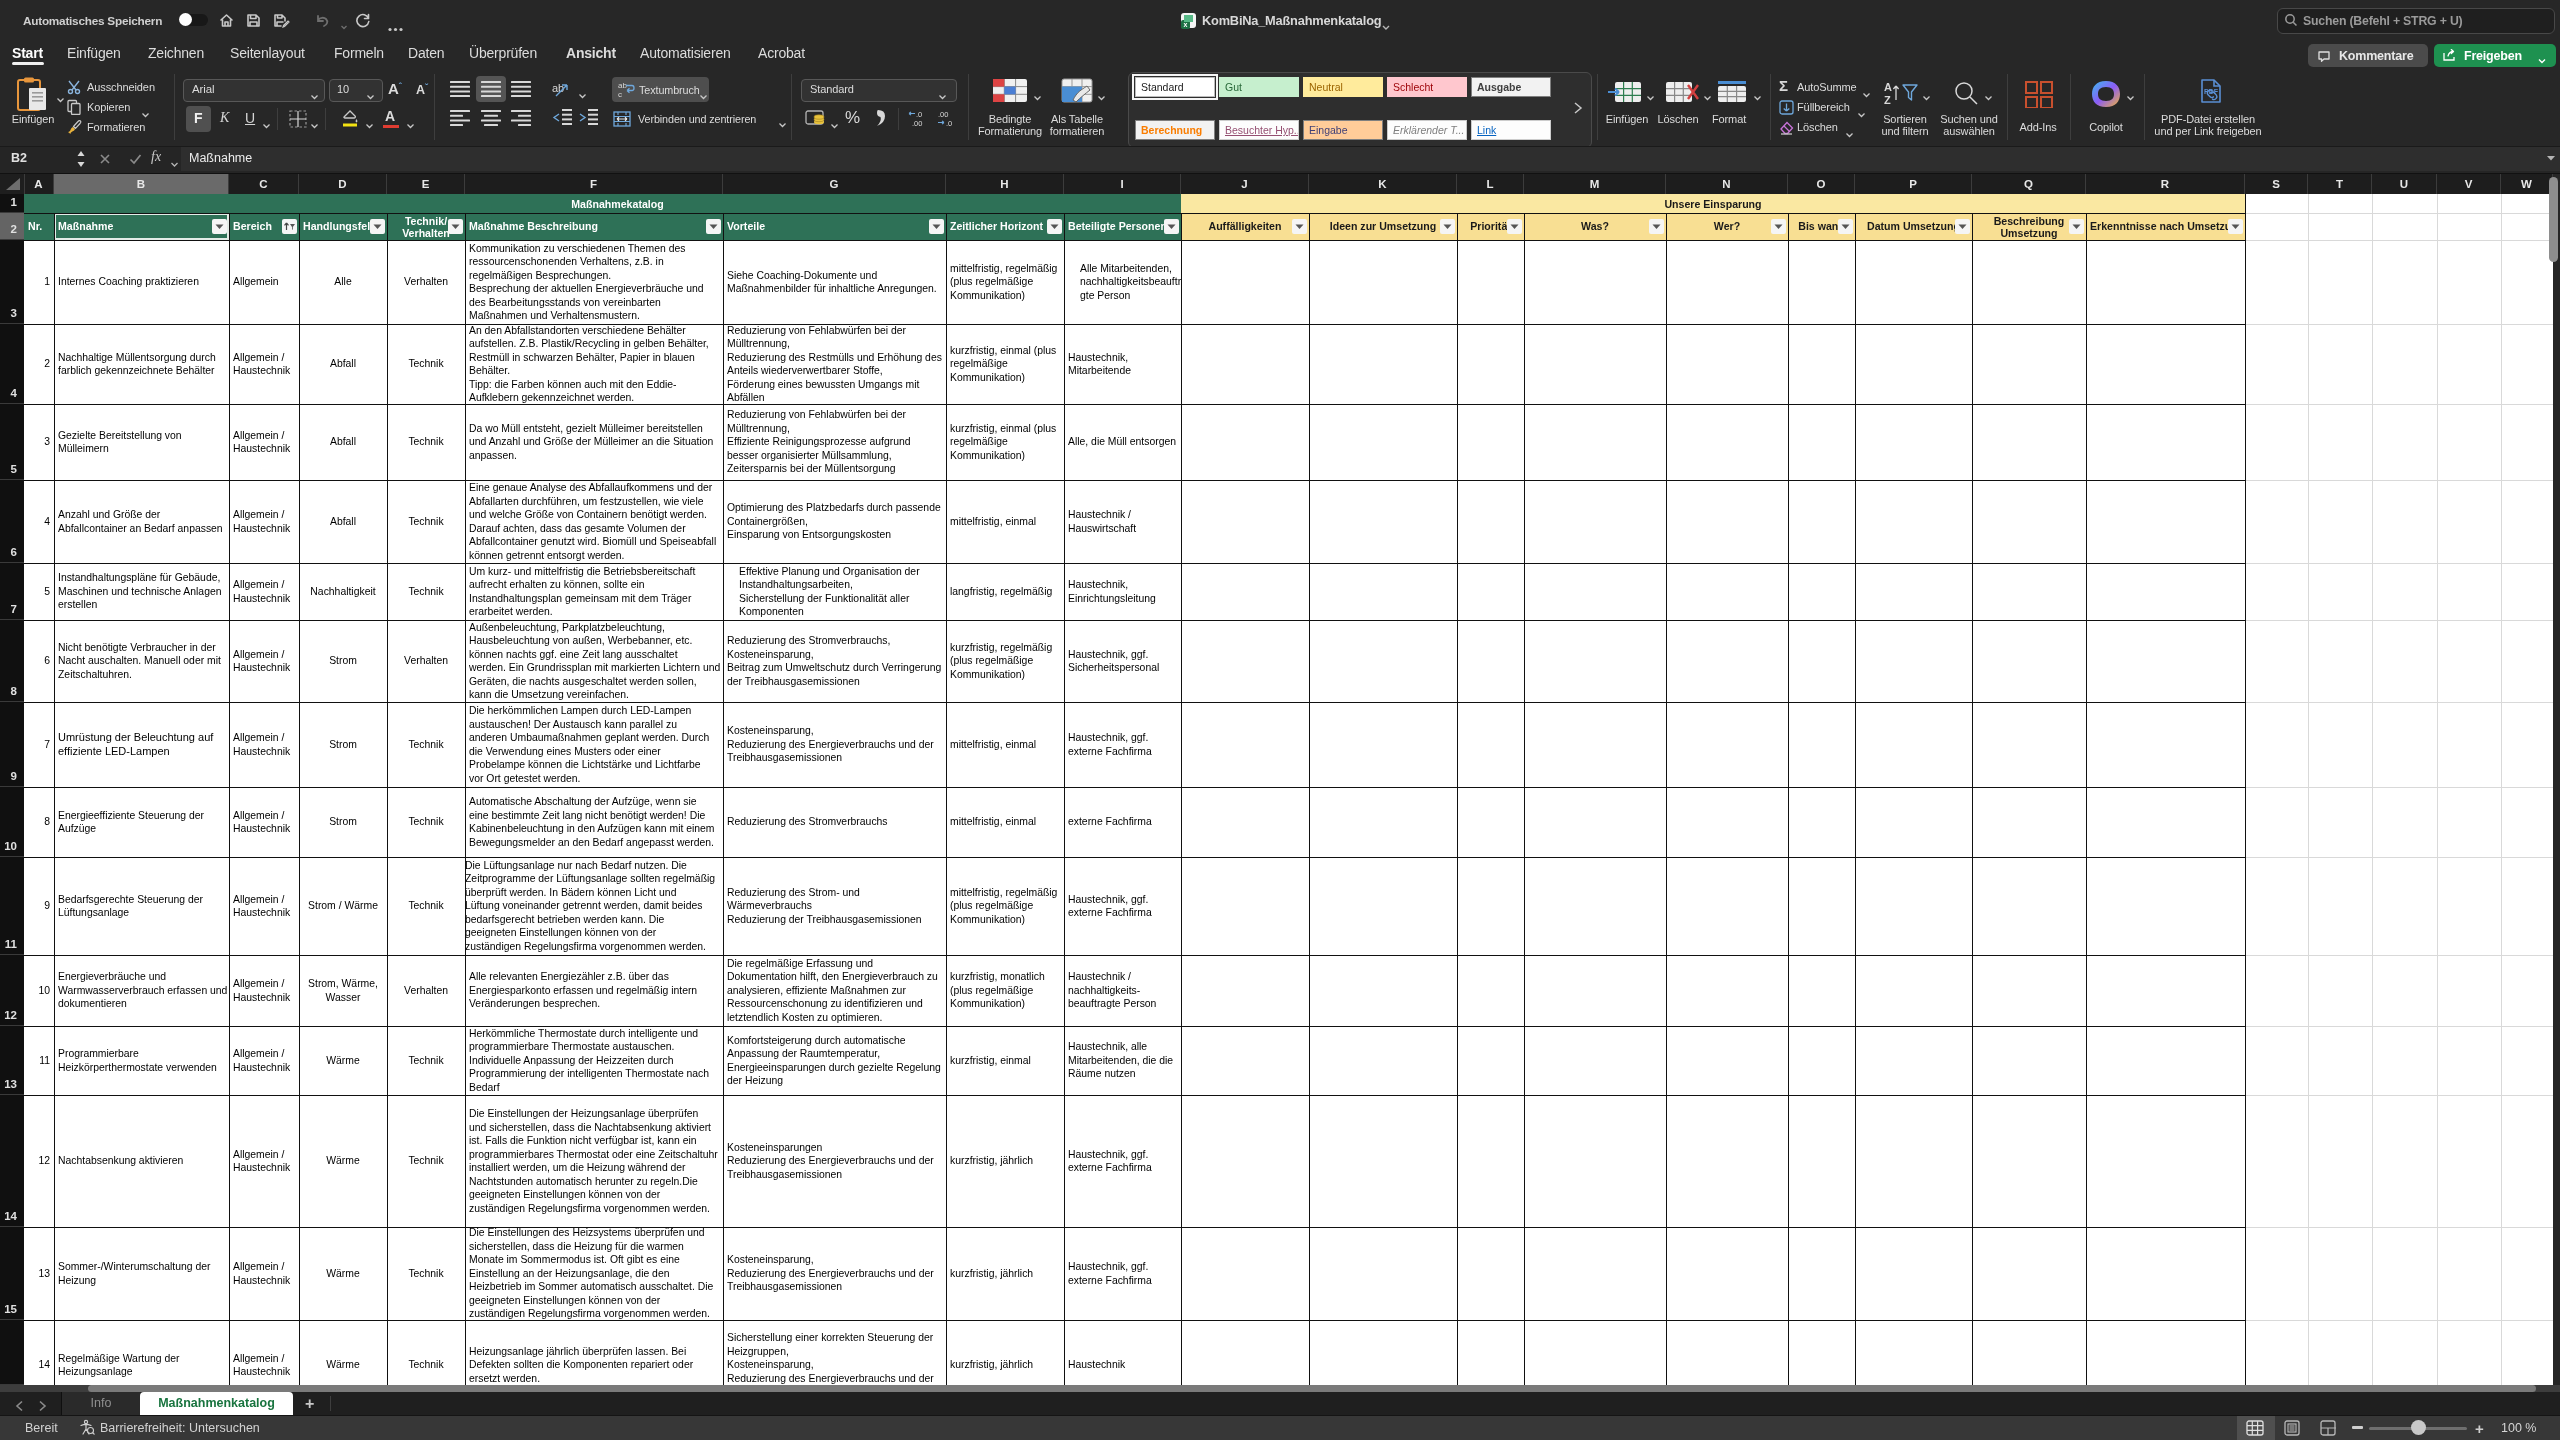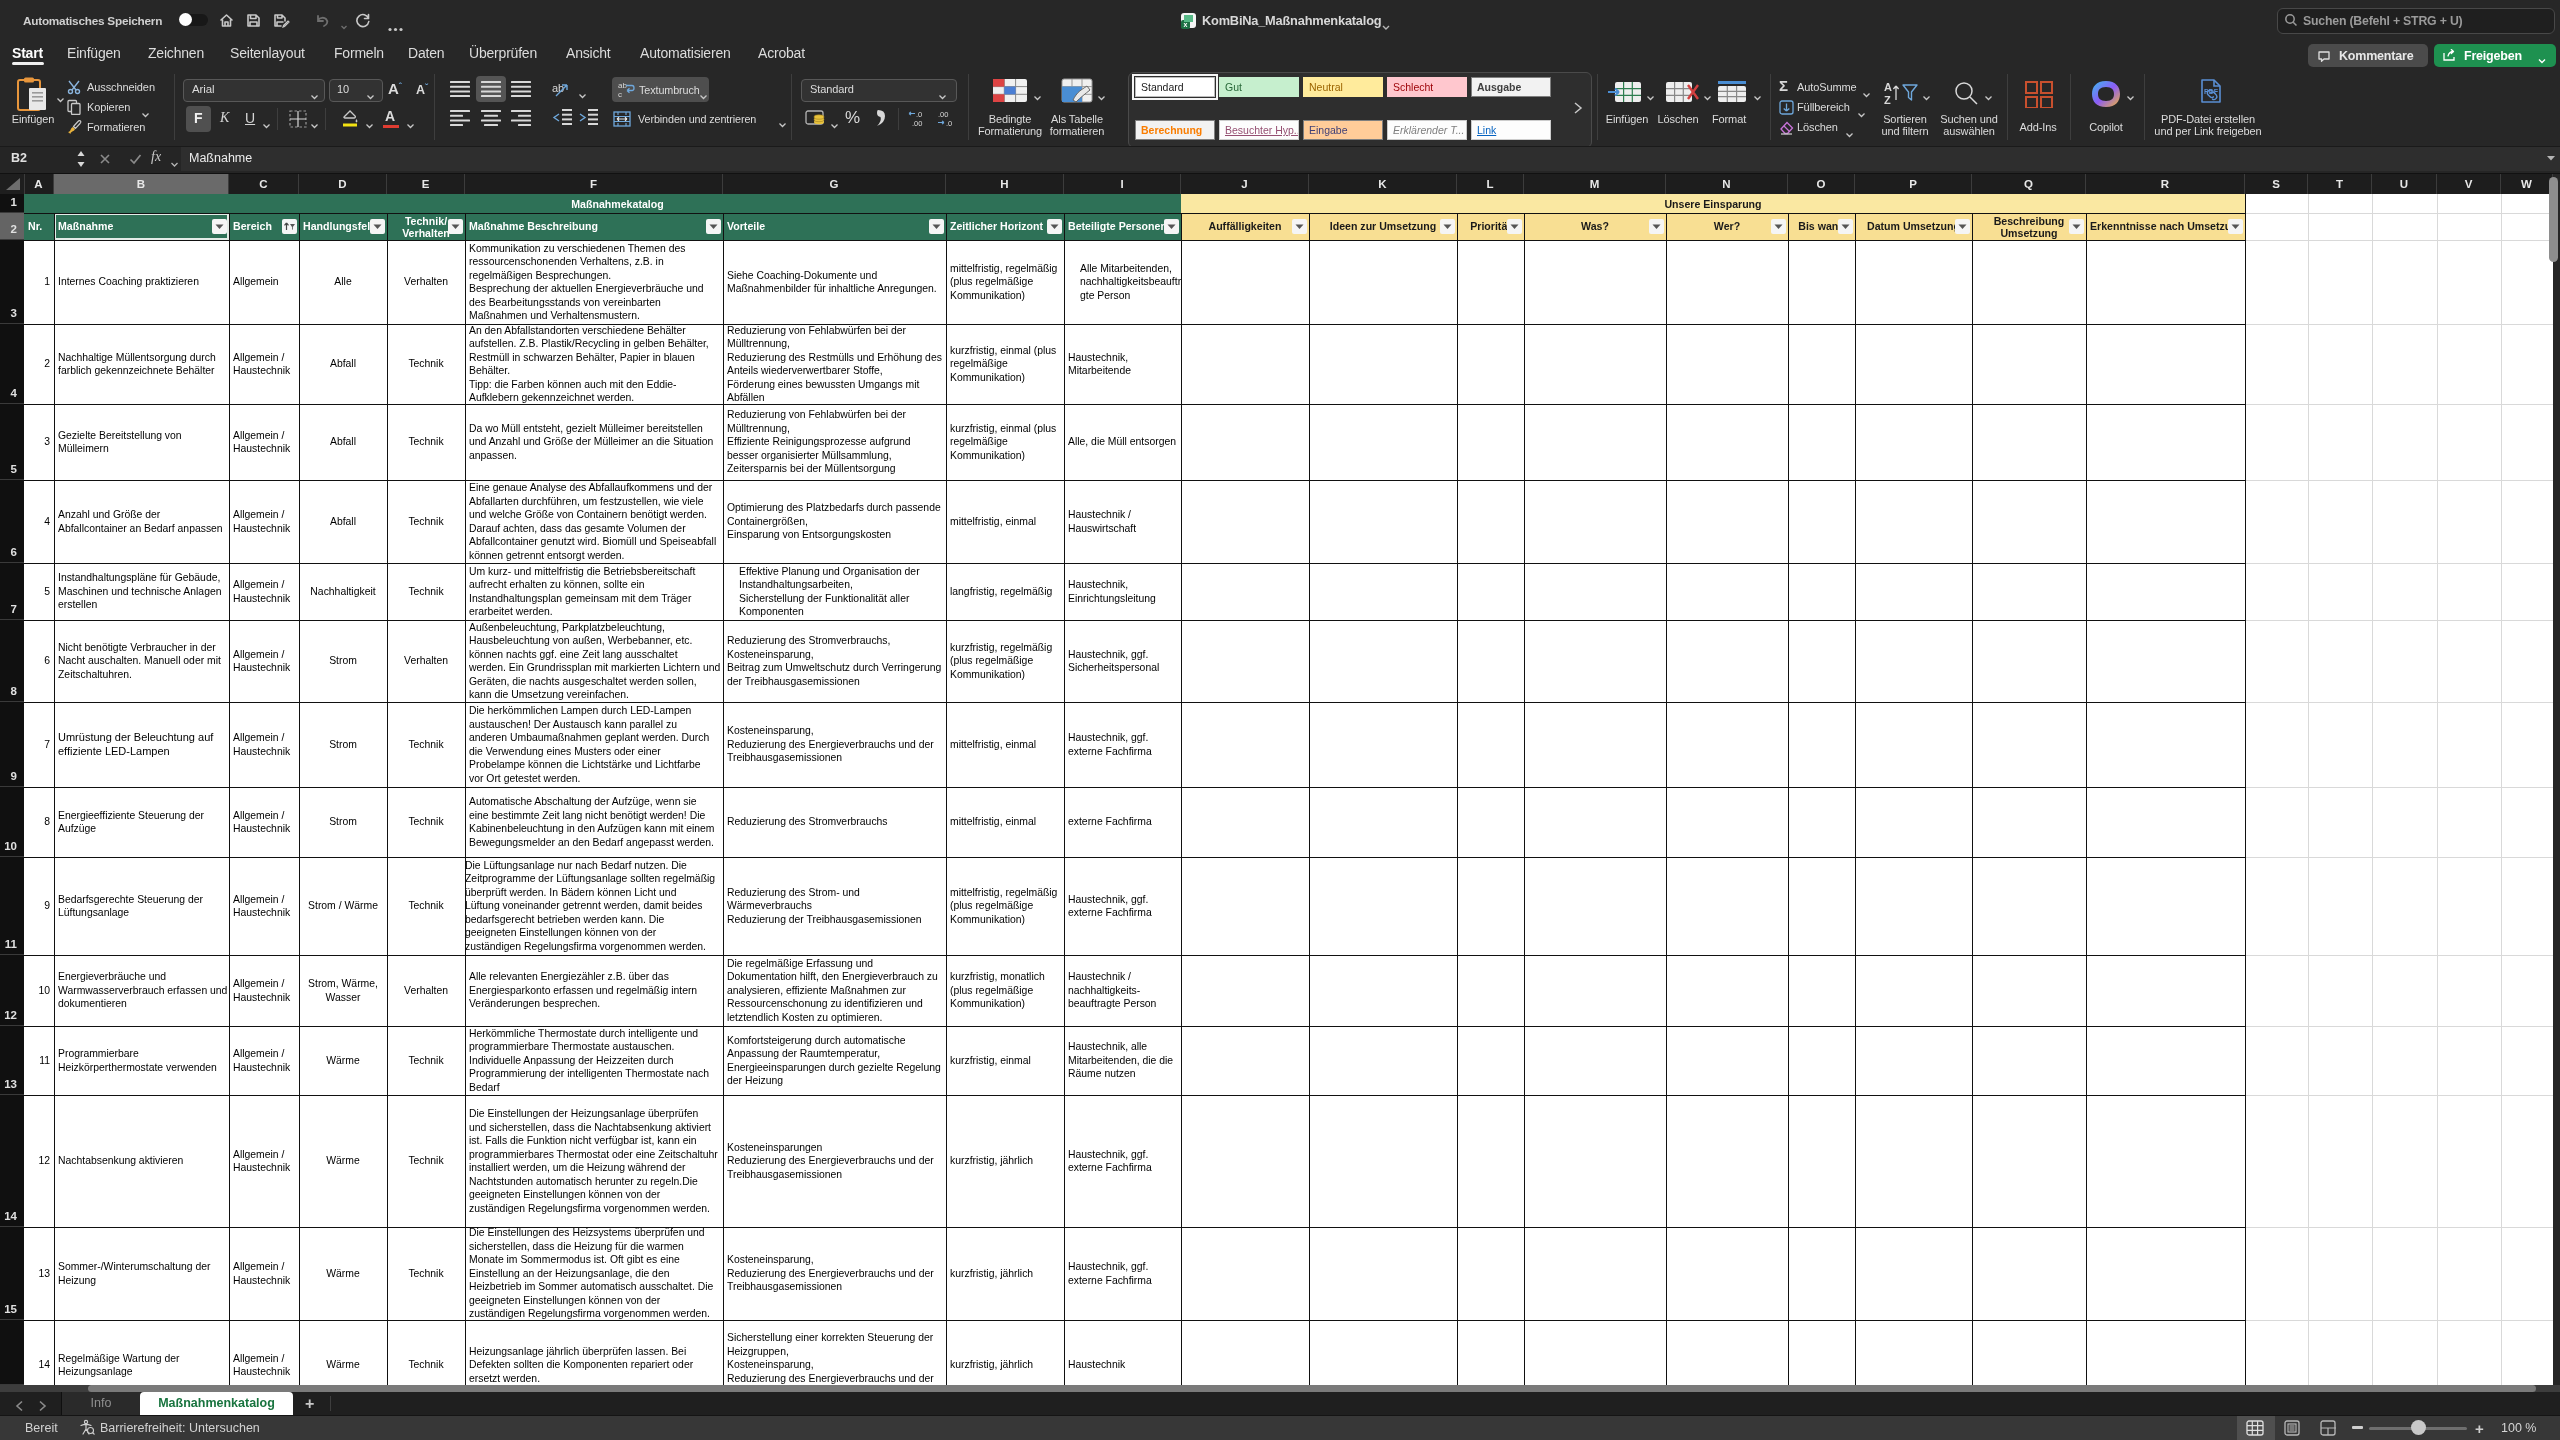--- a/index.html
+++ b/index.html
@@ -46,21 +46,21 @@
         <path d="M9.2 9.2 L12.5 12.5" style="stroke:#9a9a9a;stroke-width:1.5"></path>
       </svg></div>
 <div class="" style="position:absolute;left:2303px;top:14px;font-size:12.3px;font-weight:600;color:#9a9a9a;letter-spacing:-0.2px">Suchen (Befehl + STRG + U)</div>
 <div class="" style="position:absolute;left:12px;top:45px;font-size:14px;font-weight:700;color:#ffffff;letter-spacing:-0.2px">Start</div>
 <div class="" style="position:absolute;left:67px;top:45px;font-size:14px;font-weight:500;color:#dcdcdc;letter-spacing:-0.2px">Einfügen</div>
 <div class="" style="position:absolute;left:148px;top:45px;font-size:14px;font-weight:500;color:#dcdcdc;letter-spacing:-0.2px">Zeichnen</div>
 <div class="" style="position:absolute;left:230px;top:45px;font-size:14px;font-weight:500;color:#dcdcdc;letter-spacing:-0.2px">Seitenlayout</div>
 <div class="" style="position:absolute;left:334px;top:45px;font-size:14px;font-weight:500;color:#dcdcdc;letter-spacing:-0.2px">Formeln</div>
 <div class="" style="position:absolute;left:408px;top:45px;font-size:14px;font-weight:500;color:#dcdcdc;letter-spacing:-0.2px">Daten</div>
 <div class="" style="position:absolute;left:469px;top:45px;font-size:14px;font-weight:500;color:#dcdcdc;letter-spacing:-0.2px">Überprüfen</div>
-<div class="" style="position:absolute;left:566px;top:45px;font-size:14px;font-weight:400;color:#dcdcdc;letter-spacing:-0.2px">Ansicht</div>
+<div class="" style="position:absolute;left:566px;top:45px;font-size:14px;font-weight:700;color:#dcdcdc;letter-spacing:-0.2px">Ansicht</div>
 <div class="" style="position:absolute;left:640px;top:45px;font-size:14px;font-weight:500;color:#dcdcdc;letter-spacing:-0.2px">Automatisieren</div>
 <div class="" style="position:absolute;left:758px;top:45px;font-size:14px;font-weight:500;color:#dcdcdc;letter-spacing:-0.2px">Acrobat</div>
 <div class="" style="position:absolute;left:12px;top:62px;width:32px;height:3px;border-radius:2px;background:#f0f0f0"></div>
 <div class="" style="position:absolute;left:2308px;top:44px;width:120px;height:23px;background:#4b4b4b;border-radius:5px"></div>
 <div class="" style="position:absolute;left:2317px;top:49px"><svg width="14" height="13" viewBox="0 0 14 13">
         <path d="M2 2 H12 V9 H7 L4.5 11.3 V9 H2 Z" style="stroke:#e0e0e0;stroke-width:1.3;fill:none;stroke-linejoin:round"></path>
       </svg></div>
 <div class="" style="position:absolute;left:2339px;top:49px;font-size:12.5px;font-weight:600;color:#e8e8e8;letter-spacing:-0.2px">Kommentare</div>
 <div class="" style="position:absolute;left:2434px;top:44px;width:122px;height:23px;background:#1e9150;border-radius:5px"></div>
 <div class="" style="position:absolute;left:2442px;top:48px"><svg width="15" height="14" viewBox="0 0 15 14">

